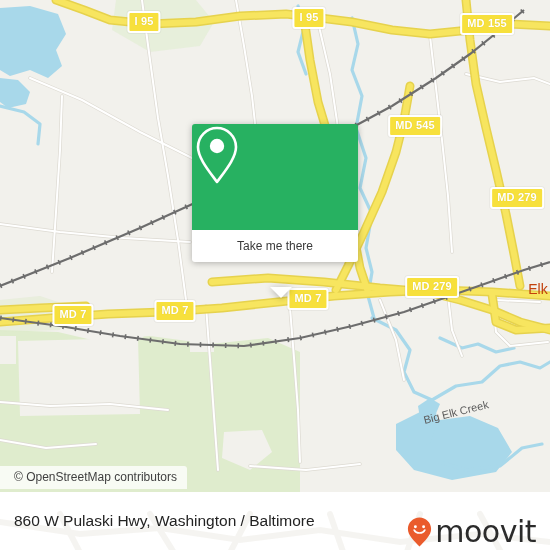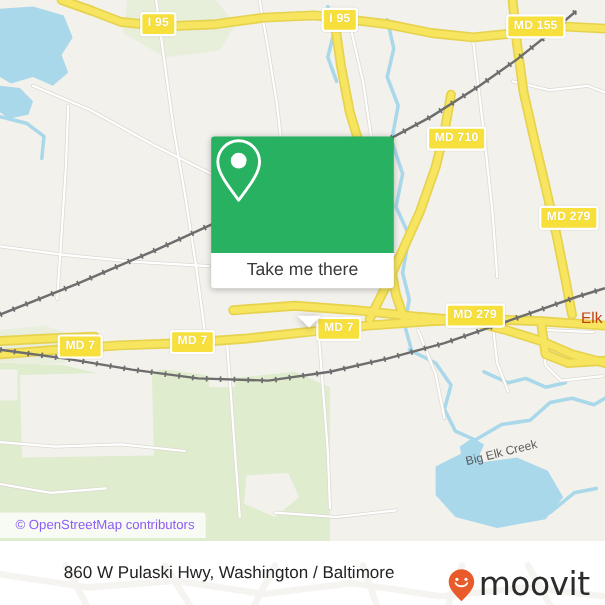--- a/index.html
+++ b/index.html
@@ -61,55 +61,55 @@
     border-radius:3px 3px 0 0;
     display:flex;align-items:center;justify-content:center;
   }
   #popup .pop-foot{
     background:#ffffff;
     height:32px;
     border-radius:0 0 3px 3px;
     display:flex;align-items:center;justify-content:center;
   }
   #popup .pop-foot span{
-    color:#3a3a3a;font-size:16px;
+    color:#3a3a3a;font-size:12px;
   }
   #popup .pop-tail{
     position:absolute;
     left:78px;top:163px;
     width:0;height:0;
     border-left:11px solid transparent;
     border-right:11px solid transparent;
     border-top:11px solid #ffffff;
   }
 
   
   #attrib{
     position:absolute;left:0;top:466px;
     background:rgba(255,255,255,0.78);
     padding:4px 10px 5px 14px;
-    font-size:12px;color:#8b5cf6;
+    font-size:12px;color:#404040;
     border-radius:0 3px 0 0;
   }
 
   
   #bottombar{
     position:absolute;left:0;top:492px;width:550px;height:58px;
     background:#ffffff;overflow:hidden;
   }
   #bottombar .bar-watermark{
     position:absolute;left:0;top:-470px;opacity:.5;
   }
   #bottombar .bar-inner{
     position:relative;
     height:58px;display:flex;align-items:center;
     padding:0 14px;box-sizing:border-box;
   }
   #addr{
-    color:#232323;font-size:15.5px;white-space:nowrap;flex:1 1 auto;margin-left:44px;
+    color:#232323;font-size:15.5px;white-space:nowrap;flex:1 1 auto;
   }
   #brand{display:flex;align-items:center;gap:3px;flex:0 0 auto;margin-top:22px;}
   #brand .brand-pin{width:25px;height:30px;display:block;}
   #brand .brand-word{
     color:#2b2b2b;font-size:30px;line-height:1;letter-spacing:-0.5px;
     font-family:"DejaVu Sans",sans-serif;font-weight:500;
   }
 </style>
 </head>
 <body>
@@ -230,21 +230,21 @@
         <div class="shield" style="left: 144px; top: 22px;">
           <span>I 95</span>
         </div>
         <div class="shield" style="left: 309px; top: 18px;">
           <span>I 95</span>
         </div>
         <div class="shield" style="left: 487px; top: 24px;">
           <span>MD 155</span>
         </div>
         <div class="shield" style="left: 415px; top: 126px;">
-          <span>MD 710</span>
+          <span>MD 545</span>
         </div>
         <div class="shield" style="left: 517px; top: 198px;">
           <span>MD 279</span>
         </div>
         <div class="shield" style="left: 73px; top: 315px;">
           <span>MD 7</span>
         </div>
         <div class="shield" style="left: 175px; top: 311px;">
           <span>MD 7</span>
         </div>

